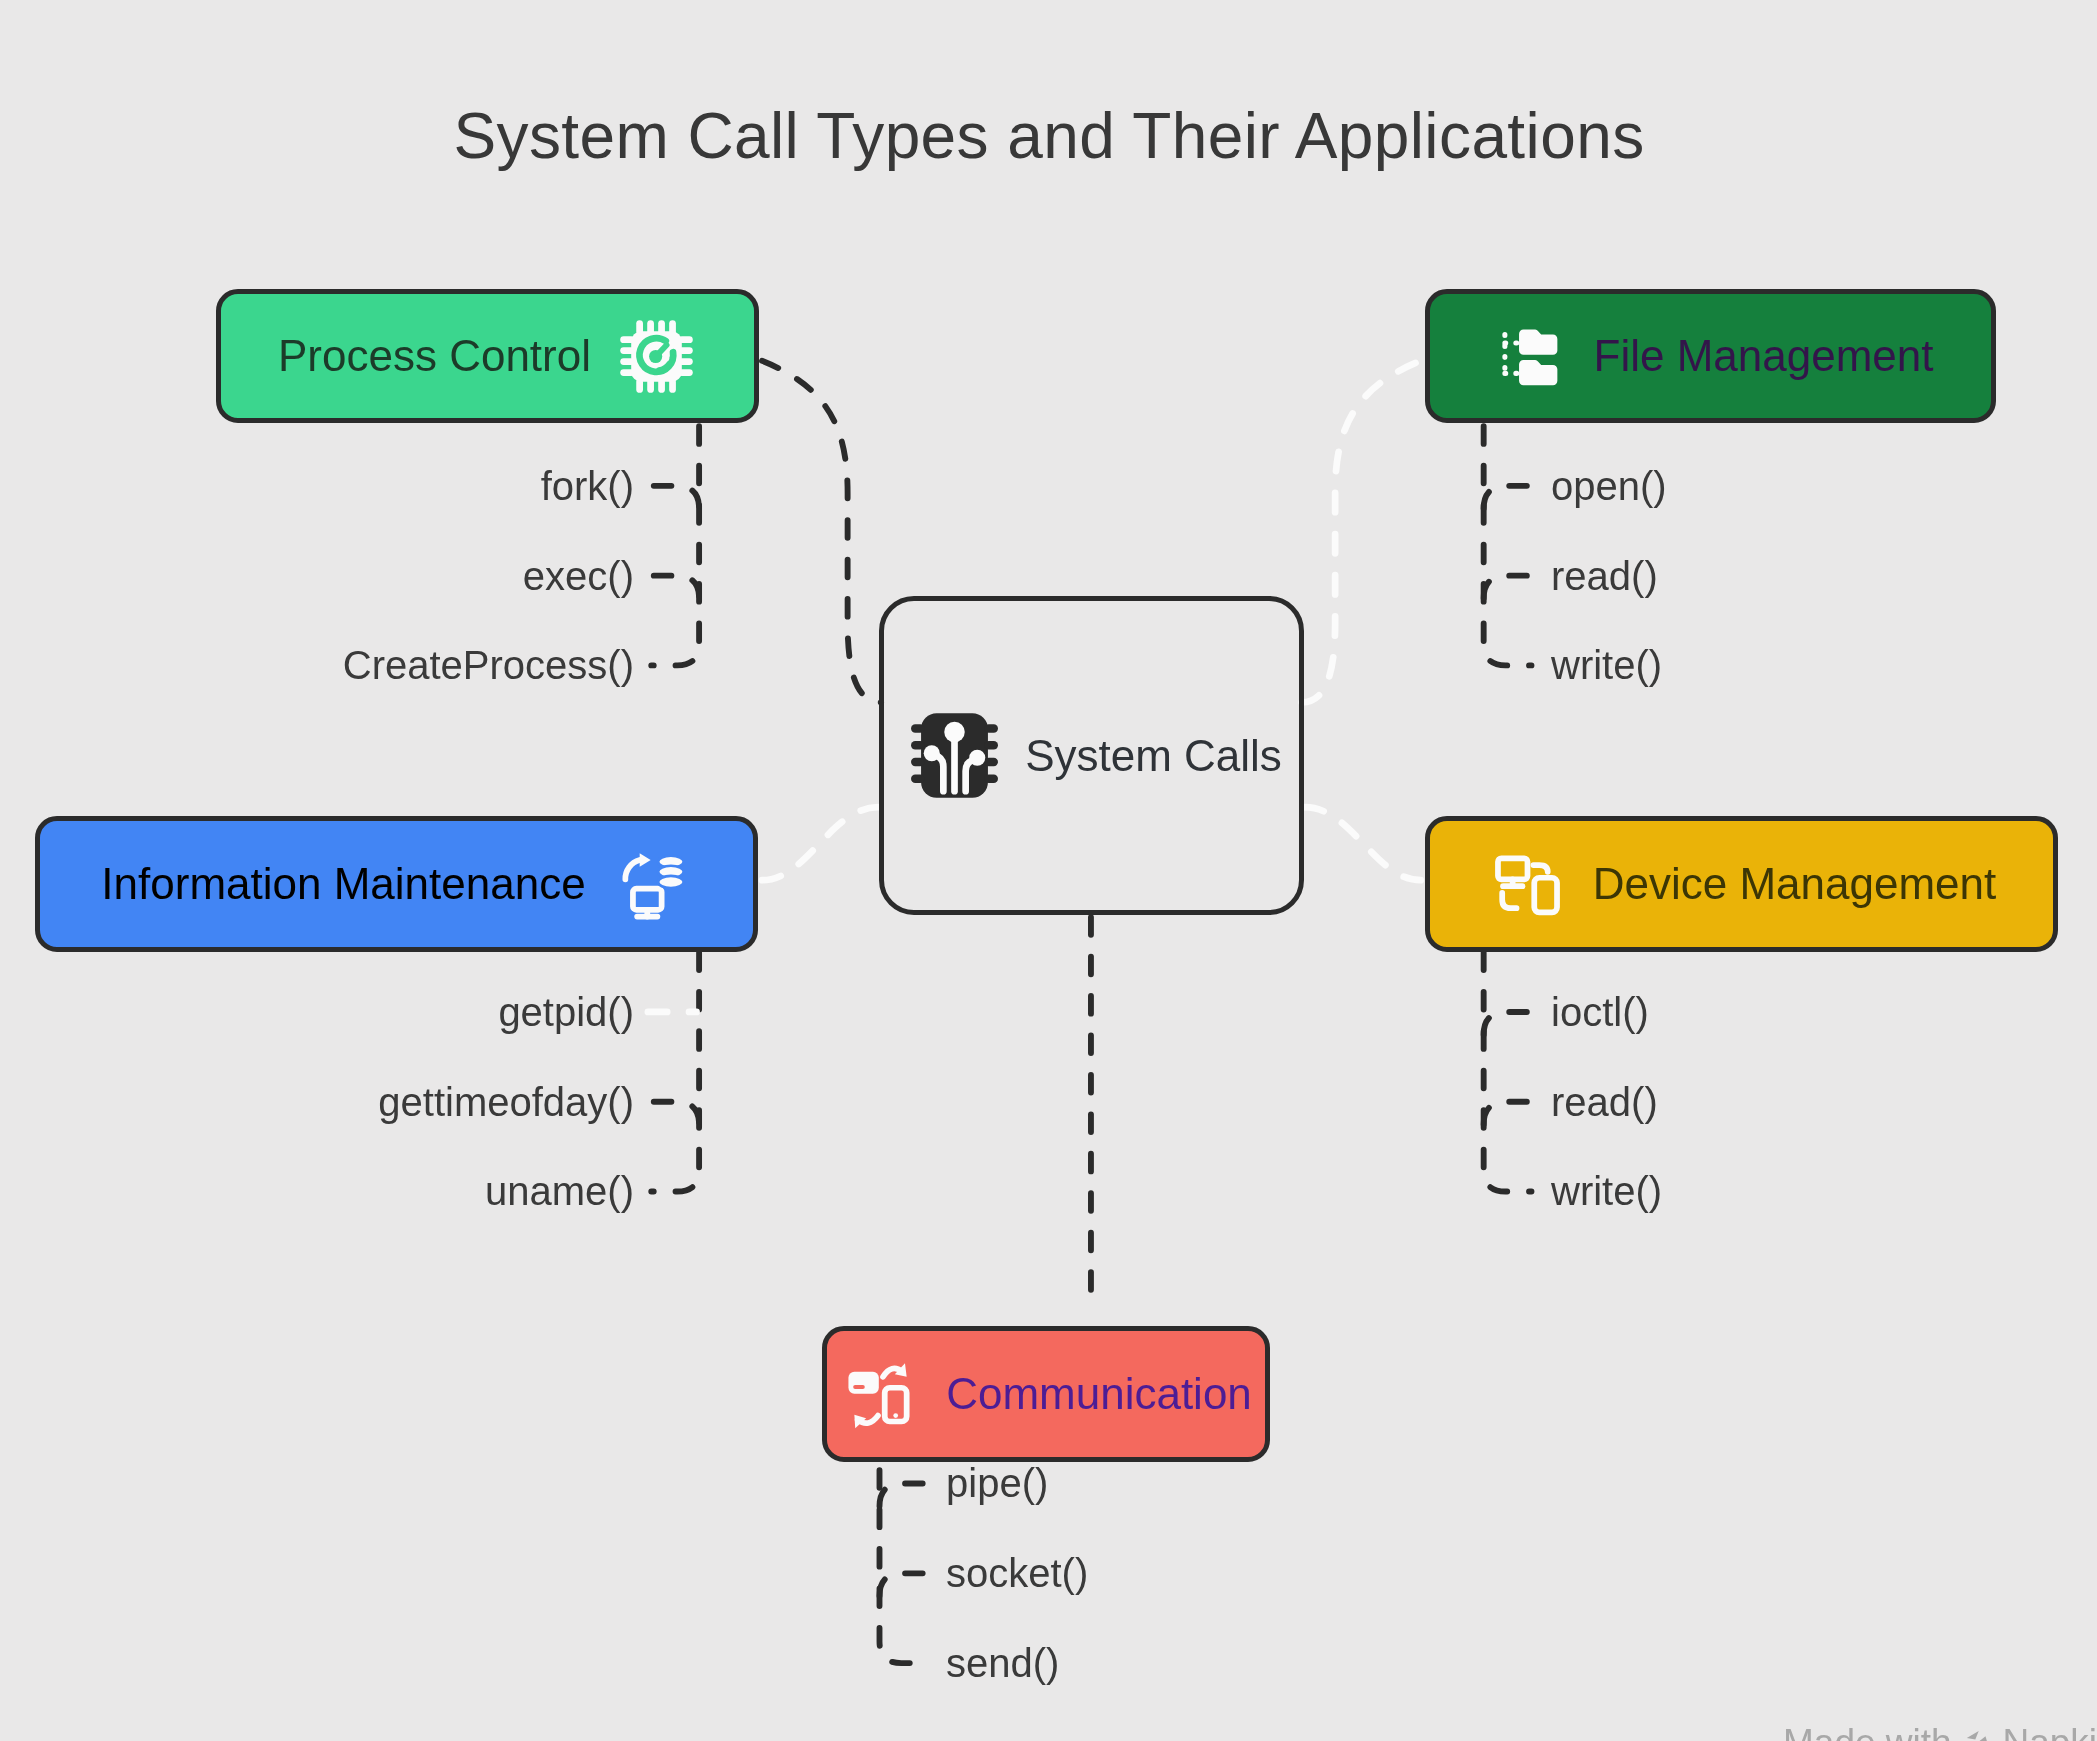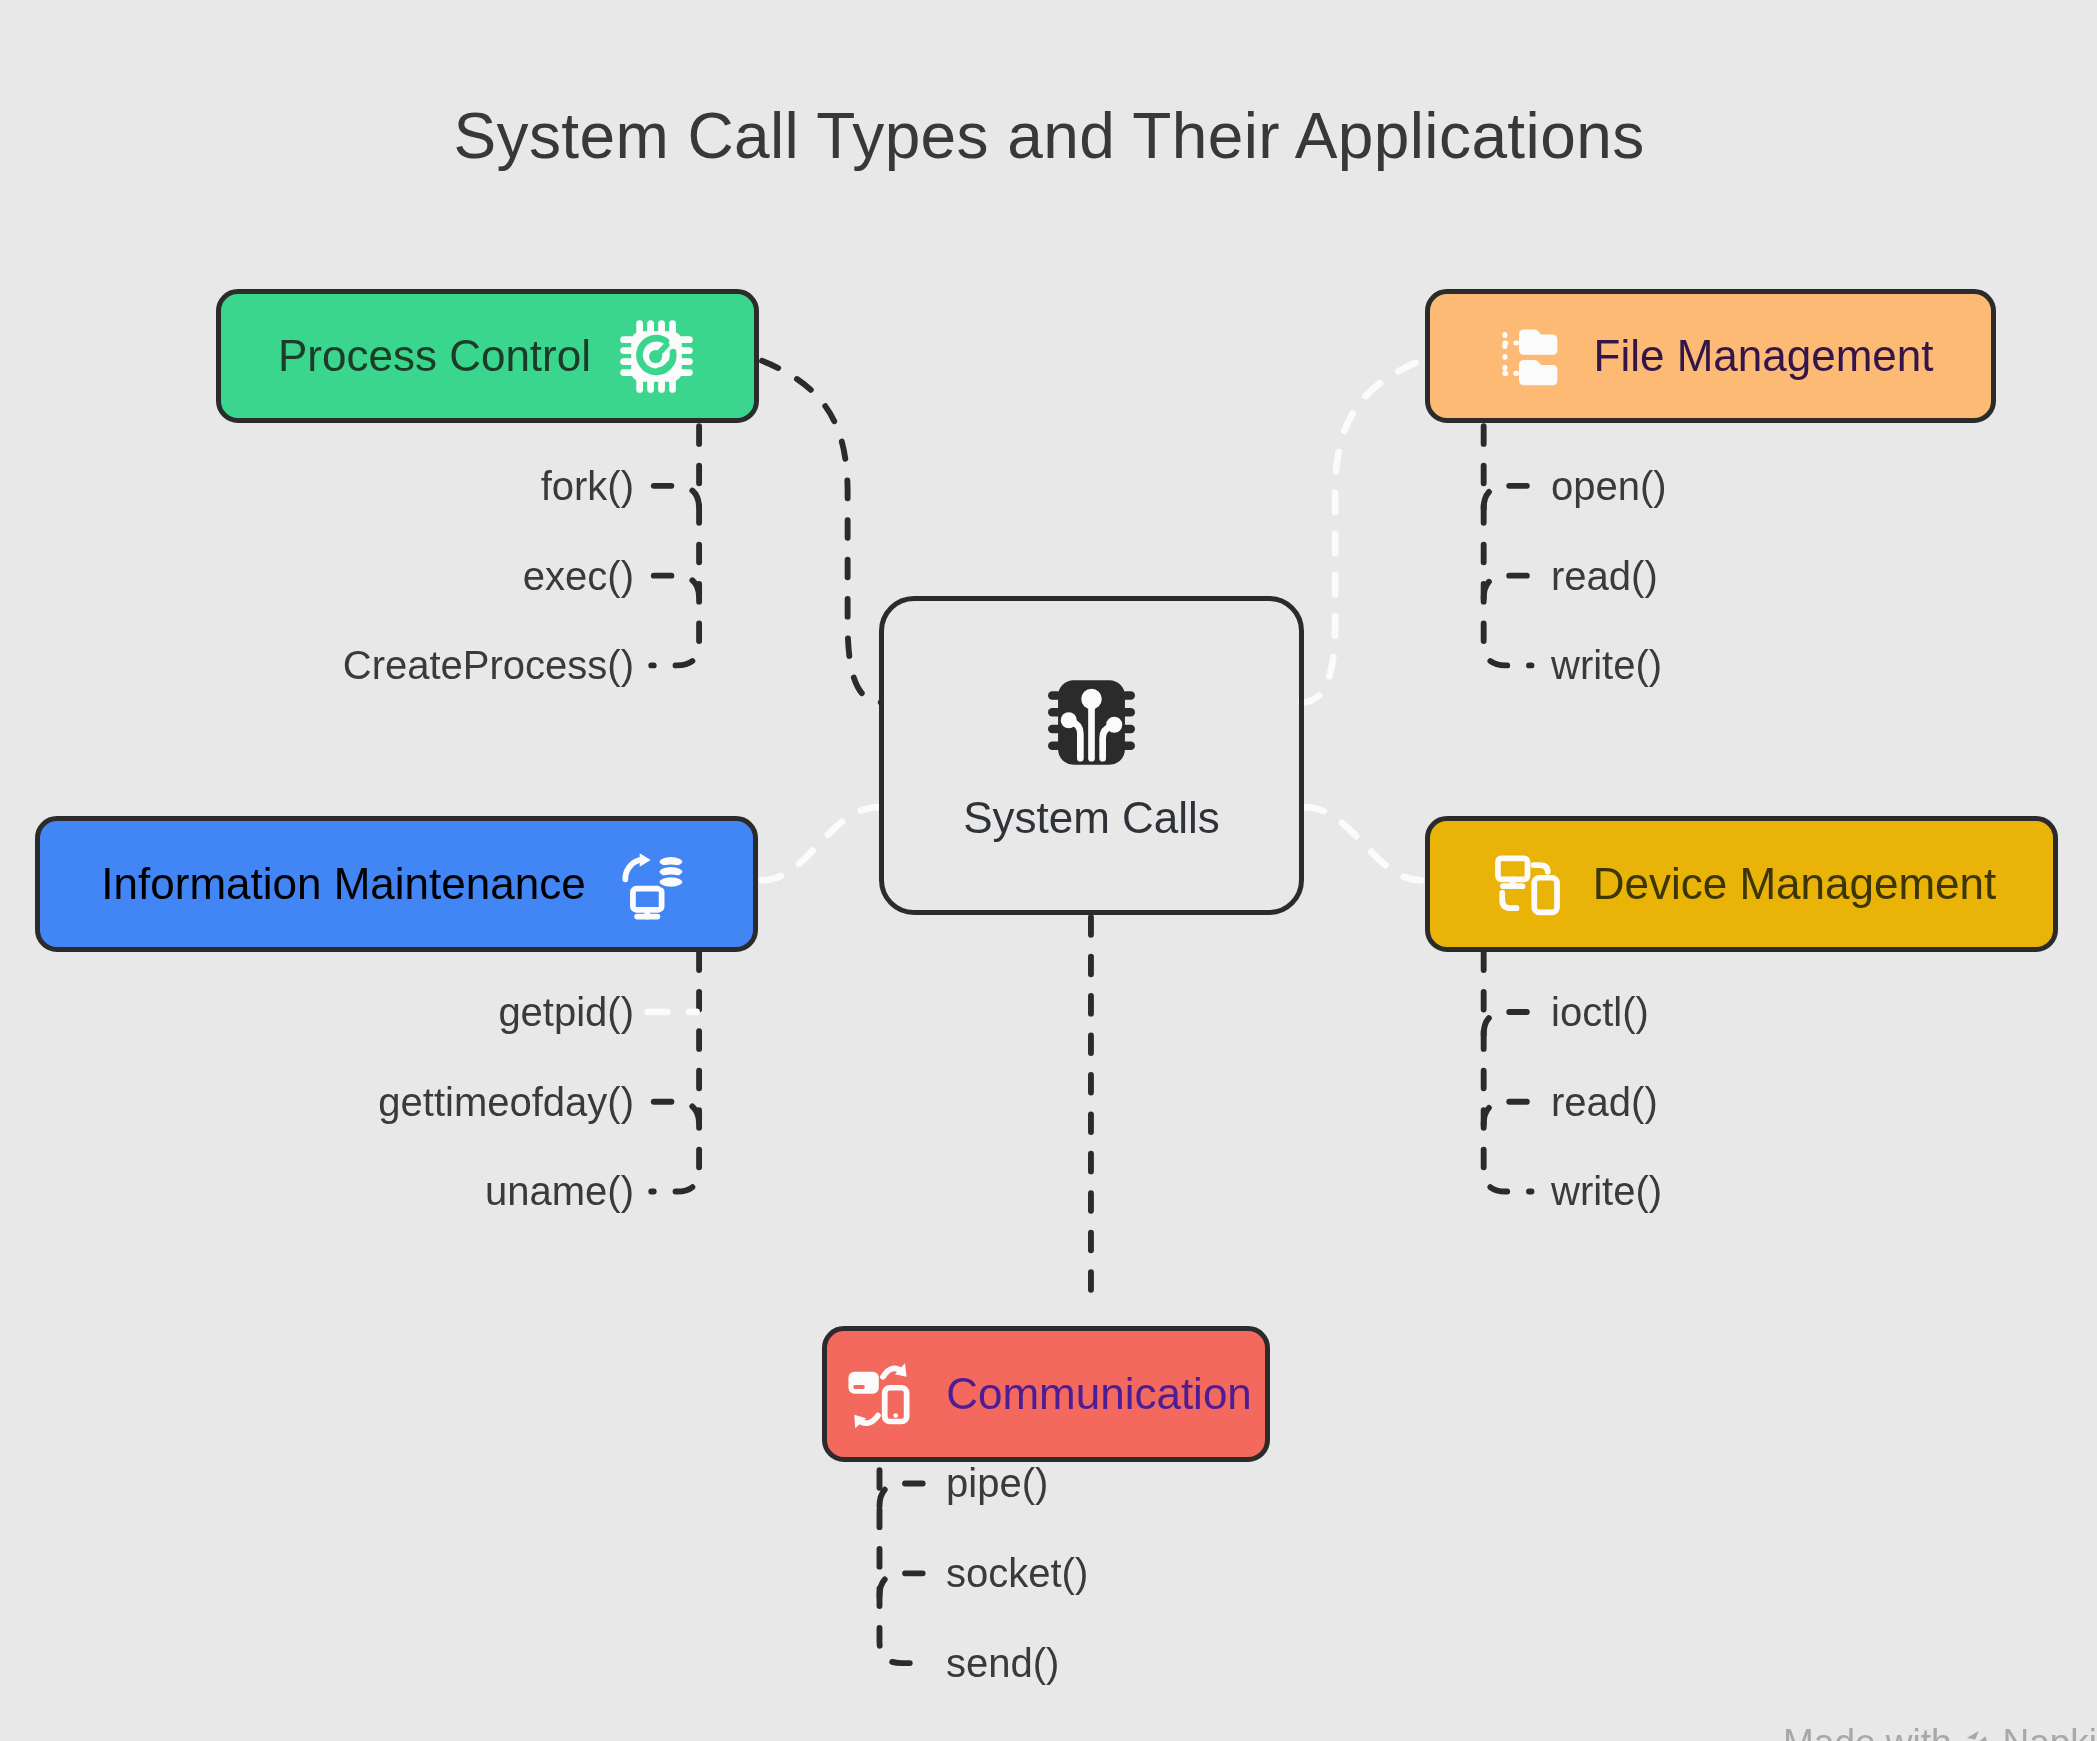--- a/index.html
+++ b/index.html
@@ -19,28 +19,28 @@
   .node{
     position:absolute;z-index:2;
     border:5.9px solid #2b2b2b;border-radius:22px;
     display:flex;align-items:center;justify-content:center;
     box-sizing:border-box;gap:25px;
     font-size:44px;font-weight:500;
   }
   .node .nlabel{white-space:nowrap;}
   .node svg.nicon{flex:0 0 auto;}
   #node-pc{left:216px;top:289px;width:543px;height:134px;background:#3bd68e;color:#1c3b29;align-items:center;}
-  #node-fm{left:1425px;top:289px;width:571px;height:134px;background:#fdba74;color:#33154a;}
+  #node-fm{left:1425px;top:289px;width:571px;height:134px;background:#15803d;color:#33154a;}
   #node-im{left:35px;top:816px;width:723px;height:136px;background:#4285f4;color:#000000;}
   #node-dm{left:1425px;top:816px;width:633px;height:136px;background:#eab308;color:#3c3605;}
   #node-com{left:822px;top:1292px;width:448px;height:136px;background:#f4695e;color:#4c1d95;margin-top:34px;}
   #node-center{
     position:absolute;z-index:2;left:879px;top:596px;width:425px;height:319px;
     border:5.9px solid #2b2b2b;border-radius:35px;box-sizing:border-box;
-    display:flex;flex-direction:column;align-items:center;justify-content:center;gap:17px;
+    display:flex;align-items:center;justify-content:center;gap:17px;
     background:transparent;
   }
   #node-center .clabel{font-size:44px;font-weight:500;color:#2f3338;}
   .call{
     position:absolute;z-index:2;height:52px;line-height:52px;
     font-size:40px;color:#3a3a3a;white-space:nowrap;
   }
   .call.r{width:587px;text-align:right;left:47px;}       
   .call.l-fm{left:1551px;}
   .call.l-com{left:946px;}

